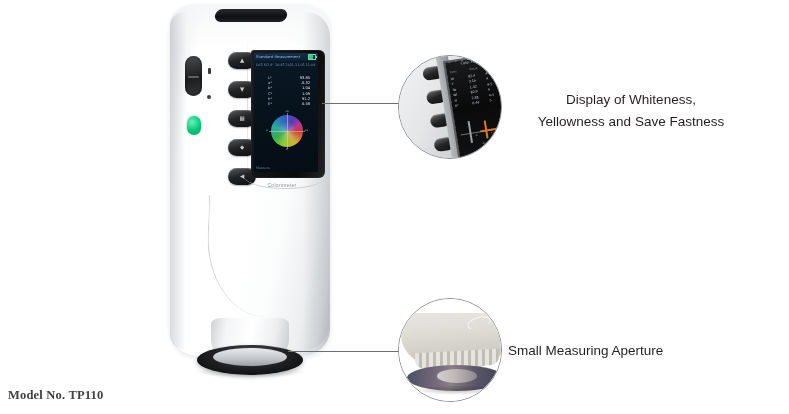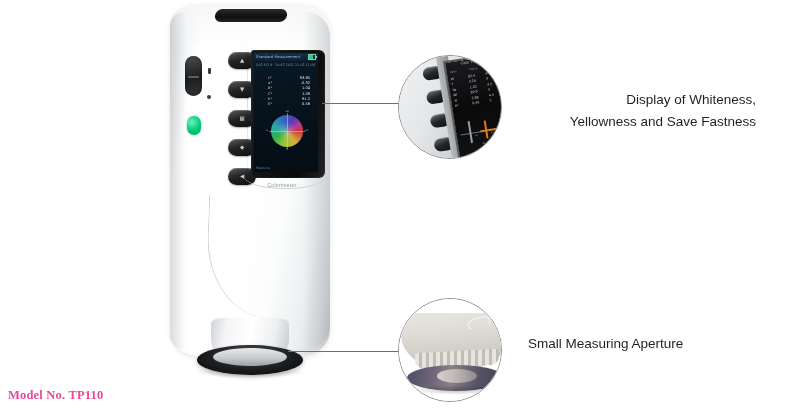--- a/index.html
+++ b/index.html
@@ -626,37 +626,36 @@
     position: absolute;
     font-size: 13.5px;
     line-height: 22px;
     color: #231f20;
     font-family: "Liberation Sans", sans-serif;
     white-space: nowrap;
   }
   #callout-top-text {
     left: 506px;
     top: 89px;
-    text-align: right;
+    text-align: center;
     width: 250px;
   }
   #callout-bottom-text {
     left: 508px;
-    top: 333px;
-    margin-left: 20px;
+    top: 340px;
   }
 
   
   #model-number {
     position: absolute;
     left: 8px;
     top: 388px;
     font-size: 12.5px;
     font-weight: bold;
-    color: #ec4899;
+    color: #404040;
     font-family: "Liberation Serif", serif;
     letter-spacing: 0.2px;
   }
 </style>
 </head>
 <body>
 
 <div id="device-figure">
 
   <div class="device-body"></div>

